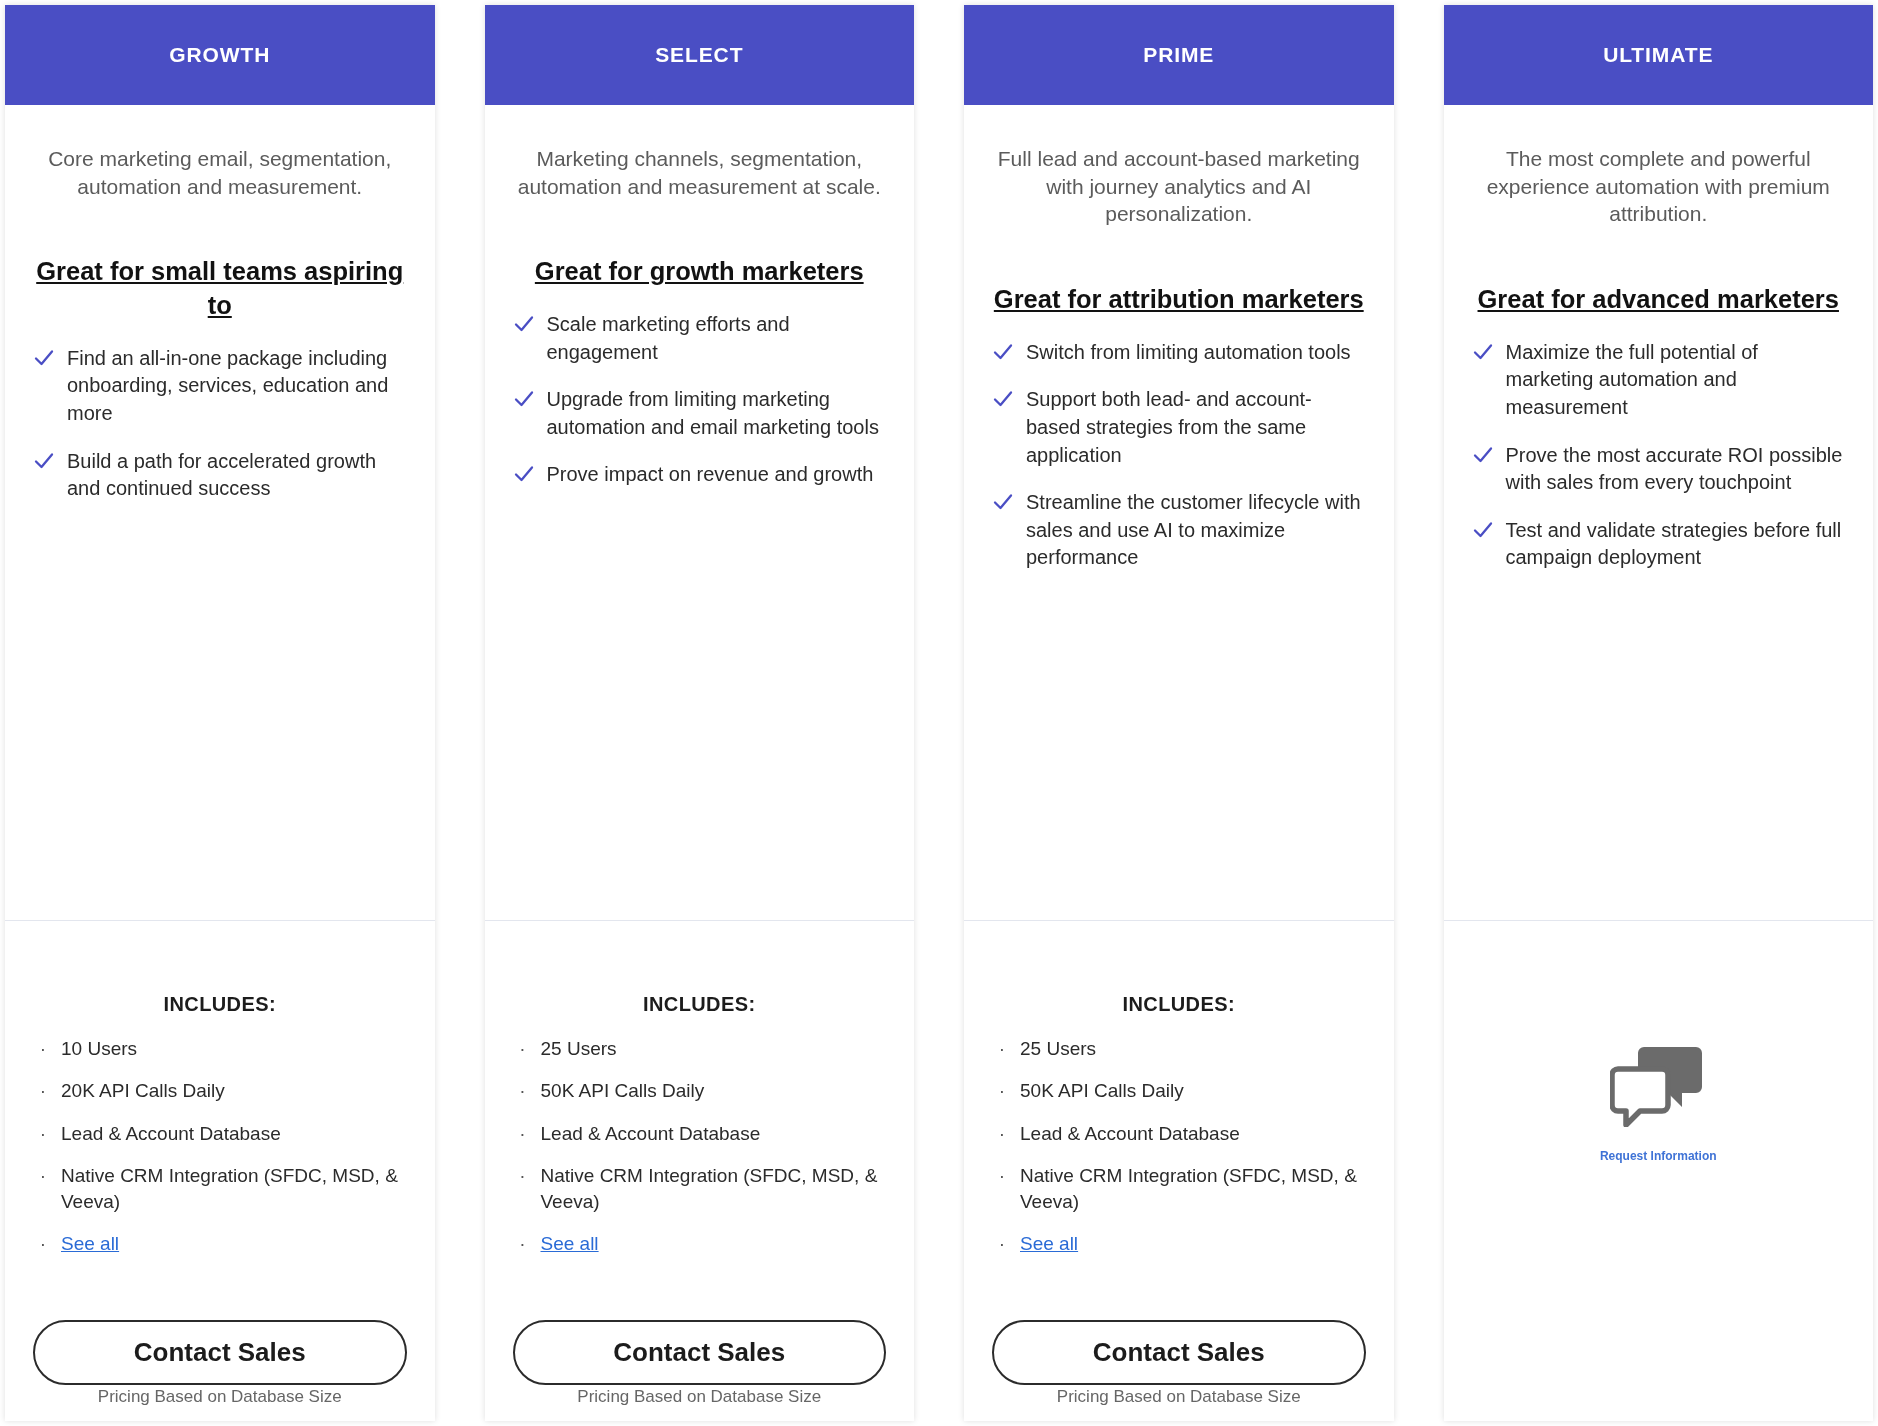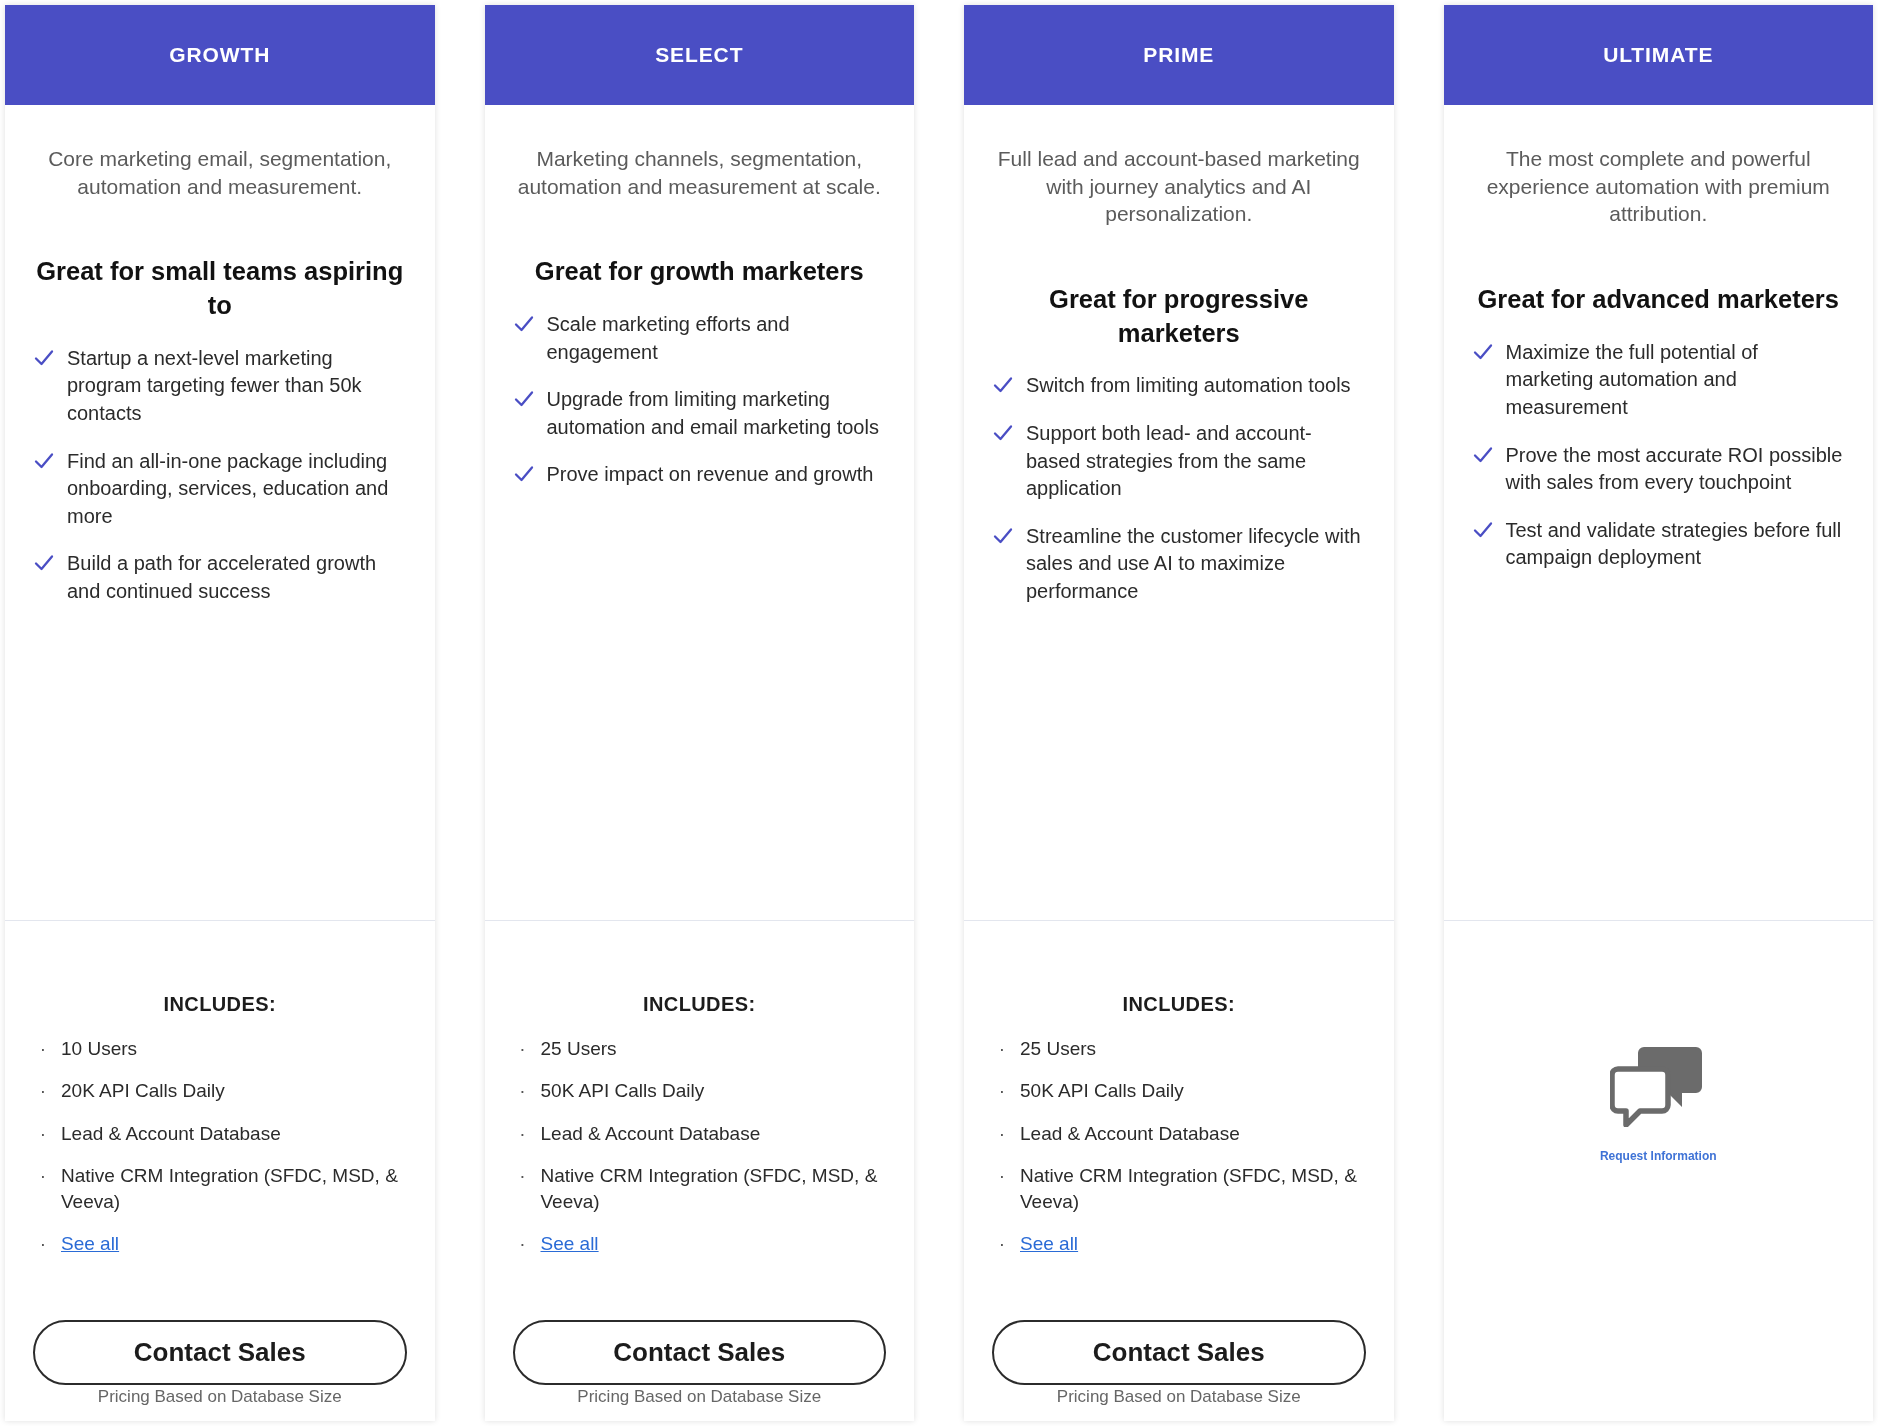--- a/index.html
+++ b/index.html
@@ -55,20 +55,21 @@
     line-height: 1.32;
     color: #5b5b5b;
   }
   .plan-tagline {
     margin-top: 55px;
     text-align: center;
     font-size: 25.5px;
     font-weight: bold;
     line-height: 1.32;
     color: #121212;
+    text-decoration: underline;
   }
   .benefits {
     margin-top: 22px;
     list-style: none;
     padding-bottom: 30px;
   }
   .benefit-item {
     display: flex;
     align-items: flex-start;
     margin-bottom: 20px;
@@ -175,26 +176,20 @@
         <div class="card-header-title">GROWTH</div>
       </div>
       <div class="card-upper">
         <div class="plan-summary">Core marketing email, segmentation, automation and measurement.</div>
         <div class="plan-tagline">Great for small teams aspiring to</div>
         <ul class="benefits">
           <li class="benefit-item">
             <svg viewBox="0 0 22 22" class="check-icon">
               <path d="M3 11.5 L8.5 17 L19 4.5" fill="none" stroke="#4a4ec4" stroke-width="2.3" stroke-linecap="round" stroke-linejoin="round"></path>
             </svg>
-            <span class="benefit-text">Startup a next-level marketing program targeting fewer than 50k contacts</span>
-          </li>
-          <li class="benefit-item">
-            <svg viewBox="0 0 22 22" class="check-icon">
-              <path d="M3 11.5 L8.5 17 L19 4.5" fill="none" stroke="#4a4ec4" stroke-width="2.3" stroke-linecap="round" stroke-linejoin="round"></path>
-            </svg>
             <span class="benefit-text">Find an all-in-one package including onboarding, services, education and more</span>
           </li>
           <li class="benefit-item">
             <svg viewBox="0 0 22 22" class="check-icon">
               <path d="M3 11.5 L8.5 17 L19 4.5" fill="none" stroke="#4a4ec4" stroke-width="2.3" stroke-linecap="round" stroke-linejoin="round"></path>
             </svg>
             <span class="benefit-text">Build a path for accelerated growth and continued success</span>
           </li>
         </ul>
       </div>
@@ -283,21 +278,21 @@
         <button class="contact-button">Contact Sales</button>
         <div class="pricing-note">Pricing Based on Database Size</div>
       </div>
     </div>
     <div class="plan-card">
       <div class="card-header">
         <div class="card-header-title">PRIME</div>
       </div>
       <div class="card-upper">
         <div class="plan-summary">Full lead and account-based marketing with journey analytics and AI personalization.</div>
-        <div class="plan-tagline">Great for progressive marketers</div>
+        <div class="plan-tagline">Great for attribution marketers</div>
         <ul class="benefits">
           <li class="benefit-item">
             <svg viewBox="0 0 22 22" class="check-icon">
               <path d="M3 11.5 L8.5 17 L19 4.5" fill="none" stroke="#4a4ec4" stroke-width="2.3" stroke-linecap="round" stroke-linejoin="round"></path>
             </svg>
             <span class="benefit-text">Switch from limiting automation tools</span>
           </li>
           <li class="benefit-item">
             <svg viewBox="0 0 22 22" class="check-icon">
               <path d="M3 11.5 L8.5 17 L19 4.5" fill="none" stroke="#4a4ec4" stroke-width="2.3" stroke-linecap="round" stroke-linejoin="round"></path>

